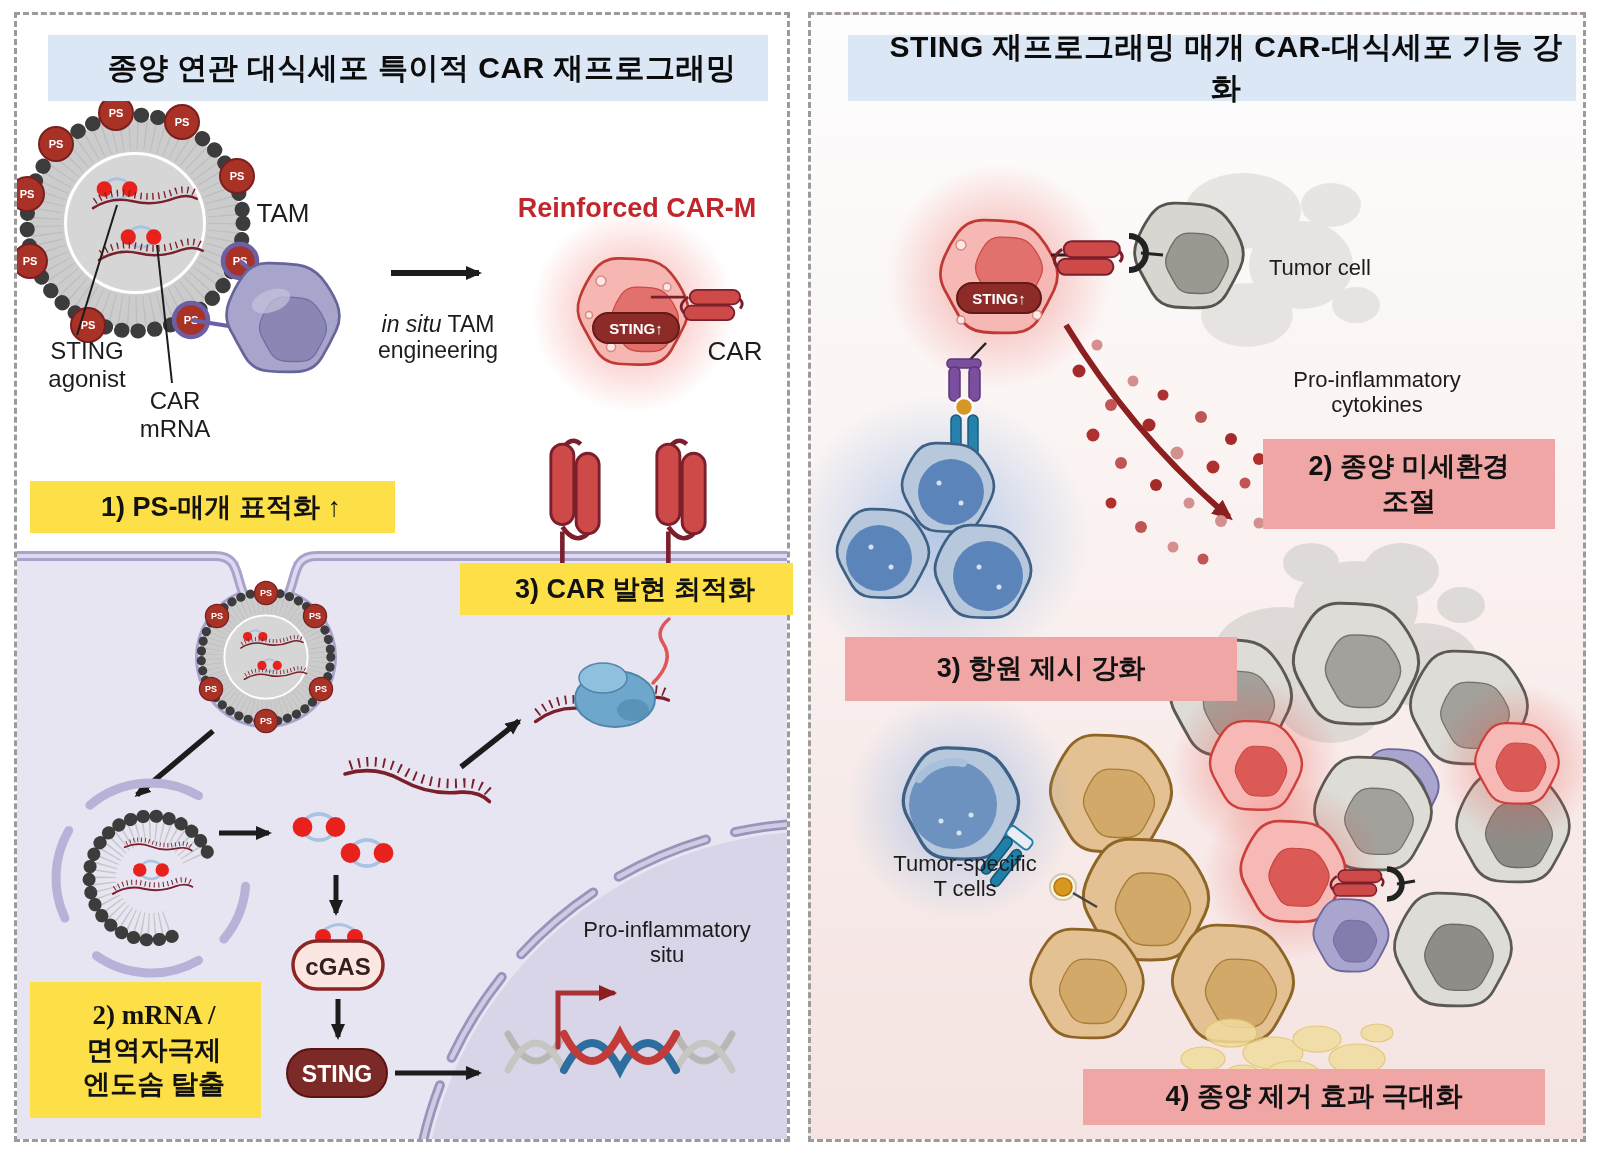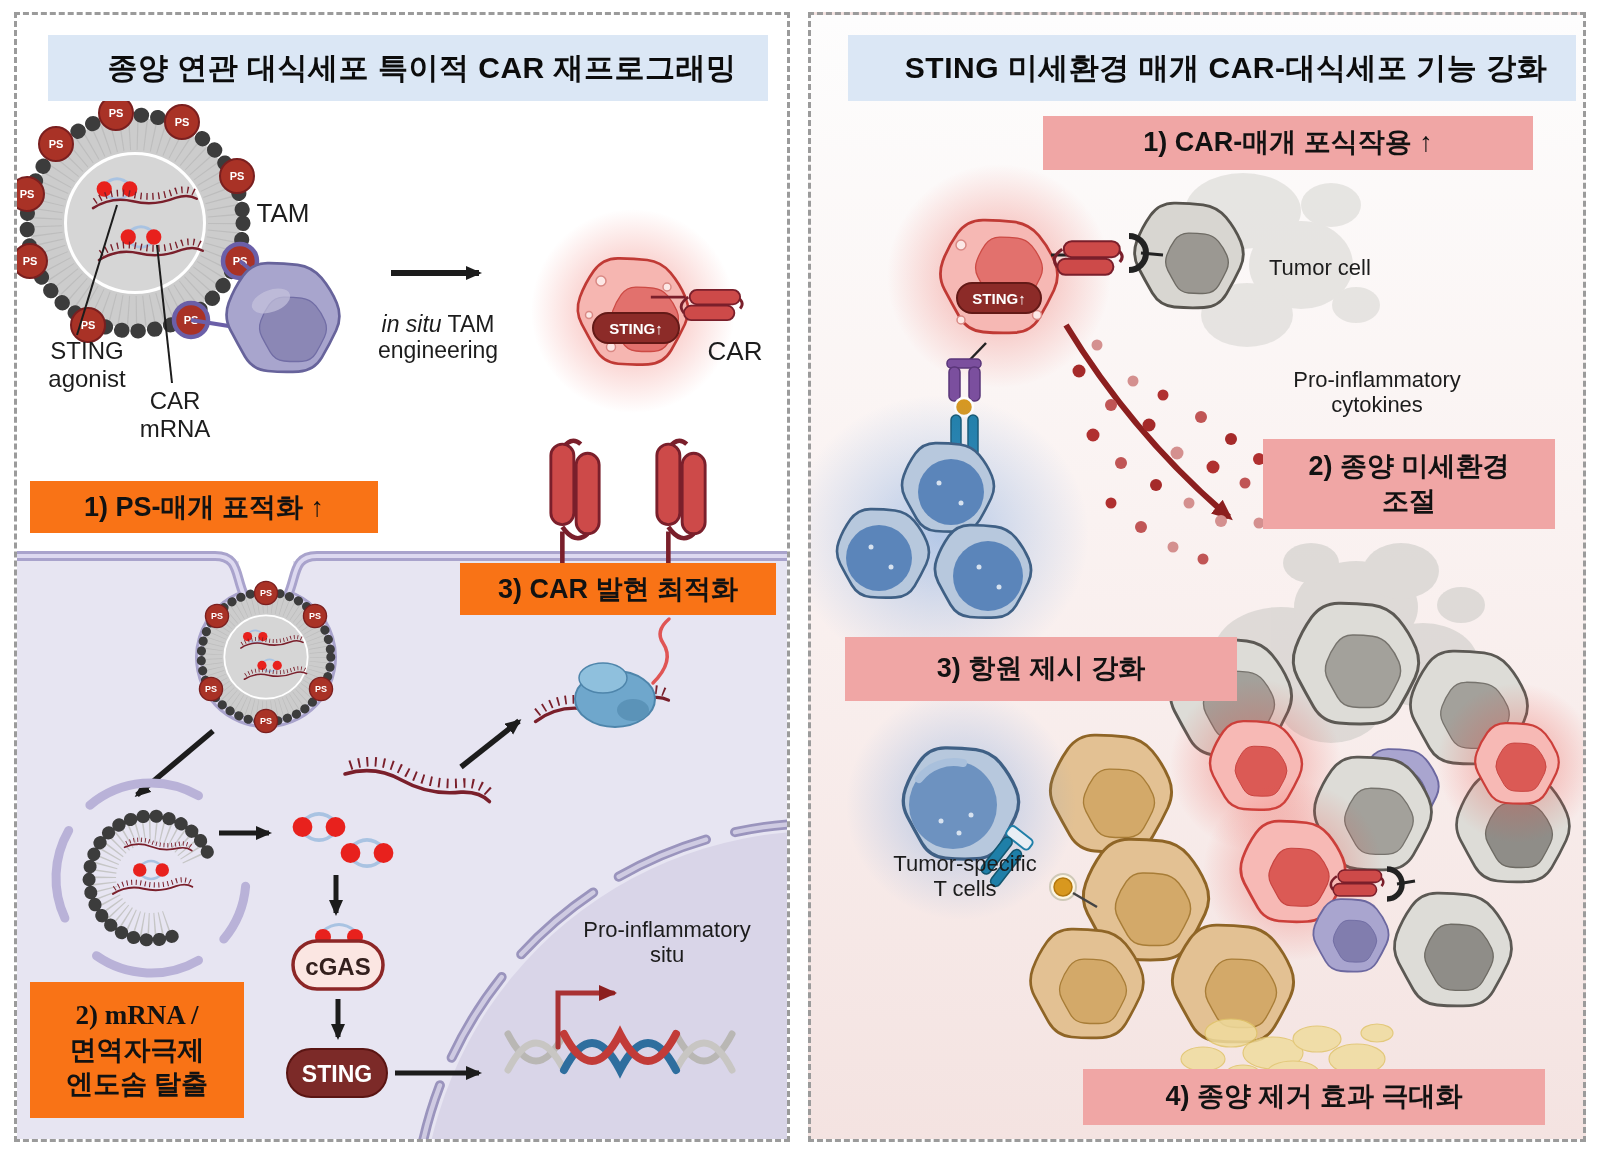--- a/index.html
+++ b/index.html
@@ -5,22 +5,22 @@
   html,body{margin:0;padding:0;background:#fff;}
   .canvas{position:relative;width:1600px;height:1154px;background:#fff;overflow:hidden;
           font-family:"Liberation Sans","DejaVu Sans",sans-serif;color:#111;}
   .panel{position:absolute;border:3px dashed #9b9b9b;box-sizing:border-box;}
   .panel-left{left:14px;top:12px;width:776px;height:1130px;background:#ffffff;}
   .panel-right{left:808px;top:12px;width:778px;height:1130px;
                background:linear-gradient(180deg,#fdfdfd 0%,#faf2f1 45%,#f4e3e1 100%);}
   .panel>svg{position:absolute;left:0;top:0;}
   .tbox{position:absolute;background:#dbe7f5;display:flex;align-items:center;justify-content:center;
         font-weight:bold;font-size:30px;letter-spacing:0.5px;color:#0c0c0c;text-align:center;padding-left:28px;}
-  .kbox{position:absolute;background:#f97316;display:flex;flex-direction:column;align-items:center;
-        justify-content:center;font-weight:bold;font-size:27px;color:#121212;text-align:center;line-height:1.28;}
+  .kbox{position:absolute;background:#fde047;display:flex;flex-direction:column;align-items:center;
+        justify-content:center;font-weight:bold;font-size:27px;color:#121212;text-align:center;line-height:1.28;padding-left:17px;}
   .pkbox{position:absolute;background:#f0a6a5;display:flex;flex-direction:column;align-items:center;
         justify-content:center;font-weight:bold;font-size:27px;color:#121212;text-align:center;line-height:1.3;}
   .lbl{position:absolute;color:#1c1c1c;font-size:22px;line-height:1.15;text-align:center;}
   .lbl-big{font-size:26px;}
   .lbl-red{color:#c0272d;font-weight:bold;font-size:27px;}
   .italic{font-style:italic;}
   .svgtext{font-family:"Liberation Sans","DejaVu Sans",sans-serif;}
 </style>
 </head>
 <body>
@@ -237,20 +237,21 @@
     </div>
     <div class="lbl" style="left:100px;top:372px;width:116px;font-size:24px;">
       <div>CAR</div>
       <div>mRNA</div>
     </div>
     <div class="lbl lbl-big" style="left:224px;top:184px;width:84px;">TAM</div>
     <div class="lbl" style="left:348px;top:296px;width:146px;font-size:23px;">
       <div><span class="italic">in situ</span><span> TAM</span></div>
       <div>engineering</div>
     </div>
+    <div class="lbl lbl-red" style="left:494px;top:178px;width:252px;">Reinforced CAR-M</div>
     <div class="lbl lbl-big" style="left:678px;top:322px;width:80px;">CAR</div>
 
     <div class="kbox" style="left:13px;top:466px;width:348px;height:52px;">1) PS-매개 표적화  ↑</div>
     <div class="kbox" style="left:443px;top:548px;width:316px;height:52px;">3) CAR 발현 최적화</div>
     <div class="kbox" style="left:13px;top:967px;width:214px;height:136px;font-family:Liberation Serif, serif;">
       <div>2) mRNA /</div>
       <div>면역자극제</div>
       <div>엔도솜 탈출</div>
     </div>
     <div class="lbl" style="left:543px;top:902px;width:214px;">
@@ -439,23 +440,22 @@
           <rect x="-14" y="-10" width="28" height="12" rx="4" fill="#e8eef4" stroke="#1f7fa8" stroke-width="2"></rect>
           <rect x="-12" y="2" width="10" height="44" rx="5" fill="#1f7fa8" stroke="#14566f" stroke-width="1.5"></rect>
           <rect x="3" y="6" width="10" height="44" rx="5" fill="#1f7fa8" stroke="#14566f" stroke-width="1.5"></rect>
         </g>
         <circle cx="252" cy="872" r="13" fill="#fdf6e3" stroke="#cfc9b8" stroke-width="2"></circle>
         <circle cx="252" cy="872" r="9" fill="#d8981f" stroke="#b3780f" stroke-width="1.5"></circle>
         <line x1="262" y1="878" x2="286" y2="892" stroke="#444" stroke-width="2.5"></line>
       </g>
     </svg>
 
-    <div class="tbox" style="left:37px;top:20px;width:700px;height:66px;">STING 미세환경 매개 CAR-대식세포 기능 강화</div>
-
-    <div class="pkbox" style="left:232px;top:101px;width:490px;height:54px;">1) CAR-매개 포식작용 ↑</div>
+    <div class="tbox" style="left:37px;top:20px;width:700px;height:66px;">STING 재프로그래밍 매개 CAR-대식세포 기능 강화</div>
+
 
     <div class="lbl" style="left:458px;top:240px;width:160px;text-align:left;">Tumor cell</div>
 
     <div class="lbl" style="left:460px;top:352px;width:212px;">
       <div>Pro-inflammatory</div>
       <div>cytokines</div>
     </div>
 
     <div class="pkbox" style="left:452px;top:424px;width:292px;height:90px;">
       <div>2) 종양 미세환경</div>

